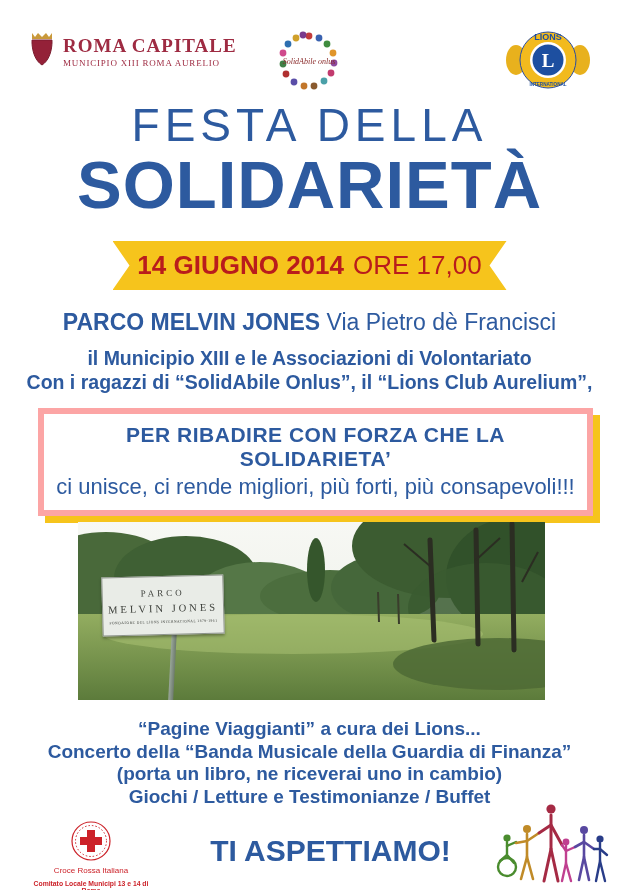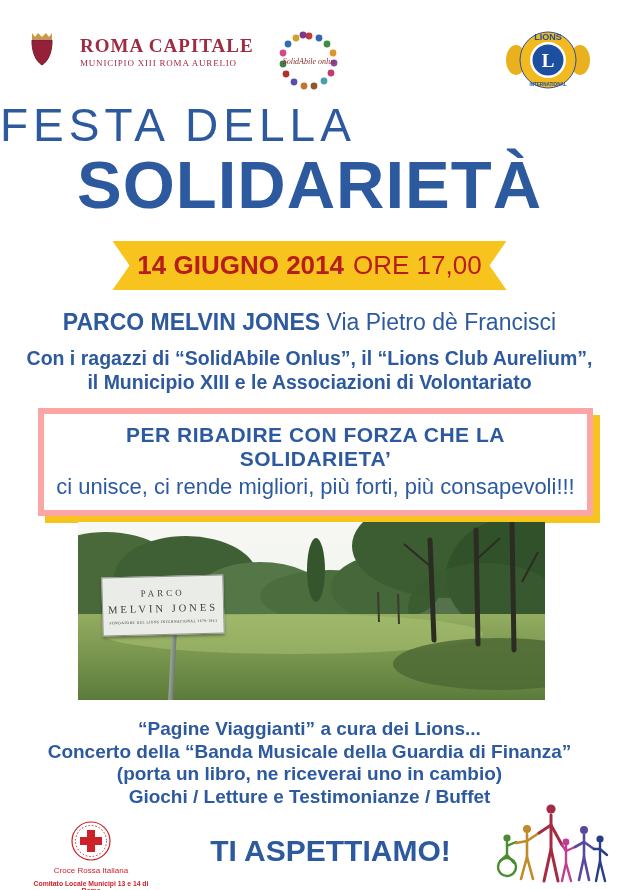--- a/index.html
+++ b/index.html
@@ -2,28 +2,28 @@
 <html><head>
 <meta charset="utf-8">
 <style>
   html,body{margin:0;padding:0;background:#888;}
   .poster{
     position:relative;width:619px;height:890px;background:#ffffff;
     margin:0 auto;overflow:hidden;
     font-family:"Liberation Sans",sans-serif;color:#2d5a9f;
   }
   
-  .hdr-roma{position:absolute;left:28px;top:32px;display:flex;align-items:flex-start;gap:24px;}
+  .hdr-roma{position:absolute;left:28px;top:32px;display:flex;align-items:flex-start;gap:7px;}
   .roma-txt{padding-top:4px;}
   .roma-title{font-family:"Liberation Serif",serif;font-size:19px;letter-spacing:1px;color:#9e2b42;font-weight:600;line-height:1;}
   .roma-sub{font-family:"Liberation Serif",serif;font-size:9px;letter-spacing:.8px;color:#9e2b42;margin-top:3px;}
   .hdr-solid{position:absolute;left:273px;top:26px;width:72px;height:72px;}
   .hdr-lions{position:absolute;left:505px;top:26px;width:86px;height:72px;}
   
-  .title1{position:absolute;left:0;right:0;top:98px;
+  .title1{position:absolute;left:0;right:0;top:98px;text-align:center;
     font-size:46px;font-weight:400;letter-spacing:5px;color:#2d5a9f;}
   .title2{position:absolute;left:0;right:0;top:146px;text-align:center;
     font-size:67px;font-weight:800;letter-spacing:1px;color:#2d5a9f;}
   
   .ribbon{position:absolute;left:50%;transform:translateX(-50%);top:241px;
     width:394px;height:49px;background:#f6c41c;
     clip-path:polygon(0 0,100% 0,calc(100% - 17px) 50%,100% 100%,0 100%,17px 50%);
     display:flex;align-items:center;justify-content:center;font-size:26px;color:#b91c1c;}
   .ribbon b{font-weight:800;margin-right:9px;}
   
@@ -125,22 +125,22 @@
     <span>ORE 17,00</span>
   </div>
 
   <div class="loc">
     <b>PARCO MELVIN JONES</b>
     <span> </span>
     <span>Via Pietro dè Francisci</span>
   </div>
 
   <div class="parts">
+    <div>il Municipio XIII e le Associazioni di Volontariato</div>
     <div>Con i ragazzi di “SolidAbile Onlus”, il “Lions Club Aurelium”,</div>
-    <div>il Municipio XIII e le Associazioni di Volontariato</div>
   </div>
 
   <div class="hbox">
     <div class="l1">PER RIBADIRE CON FORZA CHE LA SOLIDARIETA’</div>
     <div class="l2">ci unisce, ci rende migliori, più forti, più consapevoli!!!</div>
   </div>
 
   <div class="photo">
     <svg viewBox="0 0 467 178" preserveAspectRatio="none">
       <defs>

